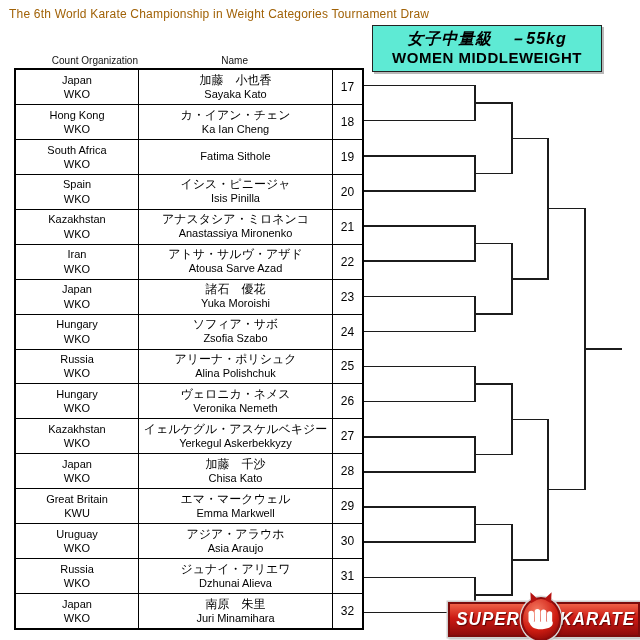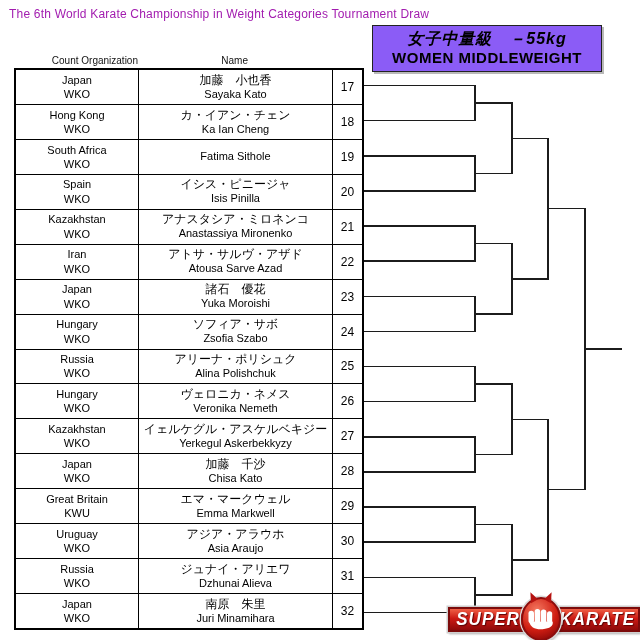--- a/index.html
+++ b/index.html
@@ -2,27 +2,27 @@
 <html><head>
 <meta charset="utf-8">
 <style>
   html,body{margin:0;padding:0;}
   body{
     width:640px;height:640px;position:relative;background:#ffffff;
     font-family:"Liberation Sans","DejaVu Sans",sans-serif;color:#000;
     overflow:hidden;
   }
   .page-title{
-    position:absolute;left:9px;top:7px;font-size:12px;color:#a21caf;
+    position:absolute;left:9px;top:7px;font-size:12px;color:#a16207;
     letter-spacing:0.2px;white-space:nowrap;
   }
   
   .cat-box{
     position:absolute;left:372px;top:25px;width:228px;height:45px;
-    border:1.5px solid #222;background:#8b5cf6;
+    border:1.5px solid #222;background:#5eead4;
     box-shadow:2px 2px 0 #b9b9b9;
     display:flex;flex-direction:column;align-items:center;justify-content:center;
     z-index:4;
   }
   .cat-jp{font-size:16px;font-weight:bold;font-style:italic;letter-spacing:1px;line-height:1.25;}
   .cat-en{font-size:15px;font-weight:bold;letter-spacing:0.5px;line-height:1.25;}
   
   .col-head{position:absolute;top:55px;font-size:10px;color:#111;text-align:right;}
   .col-head.country{left:14px;width:124px;}
   .col-head.name{left:138px;width:110px;}
@@ -43,21 +43,21 @@
   .name-jp{font-size:12px;line-height:1.25;white-space:nowrap;}
   .name-en{font-size:11px;line-height:1.25;white-space:nowrap;}
   
   #bracket .bl{position:absolute;background:#1c1c1c;}
   
   .logo{
     position:absolute;left:448px;top:598px;width:192px;height:42px;
     display:flex;align-items:center;z-index:6;
   }
   .lbar{
-    height:25px;box-sizing:border-box;
+    height:35px;box-sizing:border-box;
     background:linear-gradient(#ef6046,#cc1a14 45%,#8e0a0a);
     border:2px solid #7c0b0b;
     box-shadow:0 0 0 1.5px #cfcfcf, 1px 2px 2px rgba(0,0,0,.35);
     display:flex;align-items:center;justify-content:center;
   }
   .lbar-l{width:88px;}
   .lbar-r{width:94px;}
   .lbar span{
     color:#fff;font-weight:bold;font-style:italic;font-size:17px;
     letter-spacing:1px;text-shadow:1px 1px 1px #5c0404;line-height:1;

